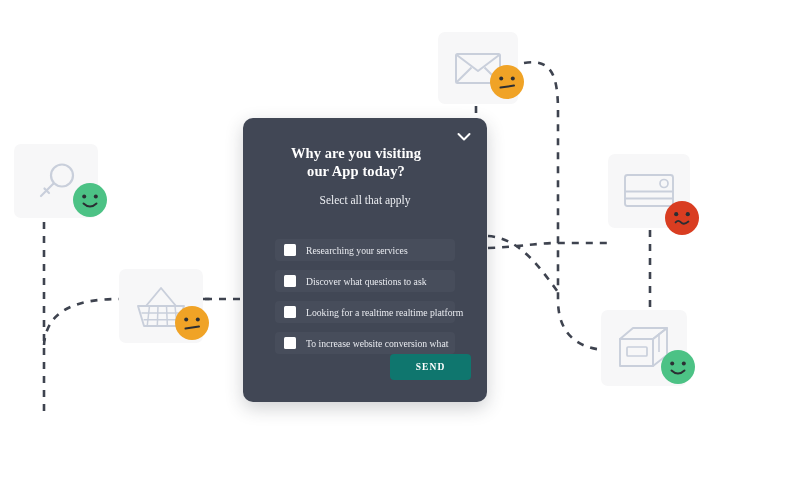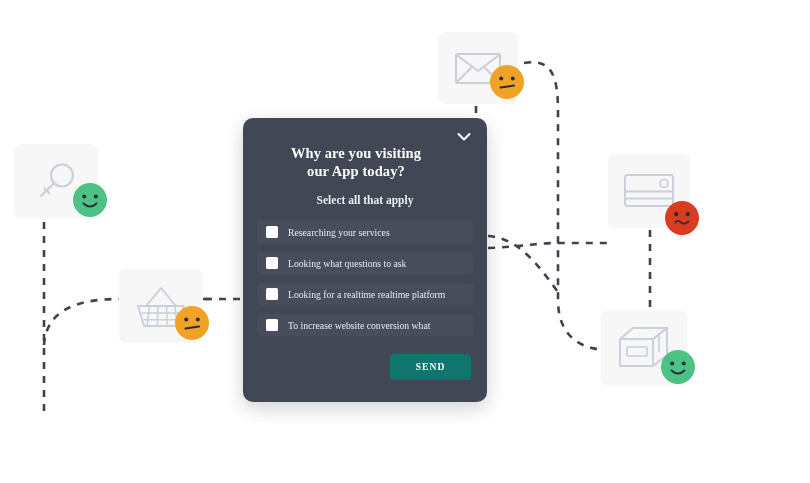--- a/index.html
+++ b/index.html
@@ -81,24 +81,23 @@
     color: #ffffff;
     letter-spacing: 0.1px;
   }
   .dialog-sub {
     margin: 0;
     padding: 14px 0 0 0;
     text-align: center;
     font-family: "Liberation Serif", serif;
     font-size: 11.5px;
     color: #eceef2;
-    font-weight: bold;
   }
   #options-list {
-    margin: 0;
+    margin: 18px;
     padding: 15px 14px 0 14px;
     list-style: none;
   }
   .option-row {
     display: flex;
     align-items: center;
     background: #474d5b;
     border-radius: 4px;
     height: 22px;
     margin-bottom: 9px;
@@ -267,21 +266,21 @@
 
     <p class="dialog-sub">Select all that apply</p>
 
     <ul id="options-list">
       <li class="option-row">
         <span class="option-checkbox"></span>
         <span class="option-label">Researching your services</span>
       </li>
       <li class="option-row">
         <span class="option-checkbox"></span>
-        <span class="option-label">Looking what questions to ask</span>
+        <span class="option-label">Discover what questions to ask</span>
       </li>
       <li class="option-row">
         <span class="option-checkbox"></span>
         <span class="option-label">Looking for a realtime realtime platform</span>
       </li>
       <li class="option-row">
         <span class="option-checkbox"></span>
         <span class="option-label">To increase website conversion what</span>
       </li>
     </ul>

